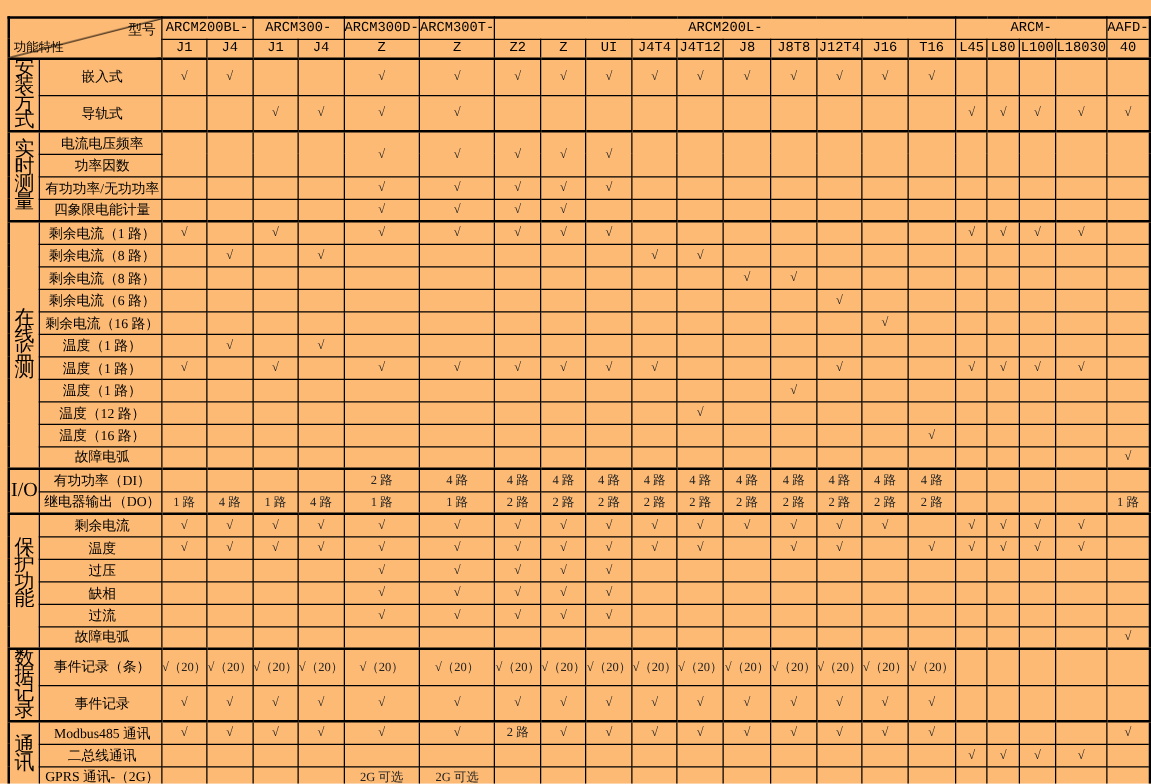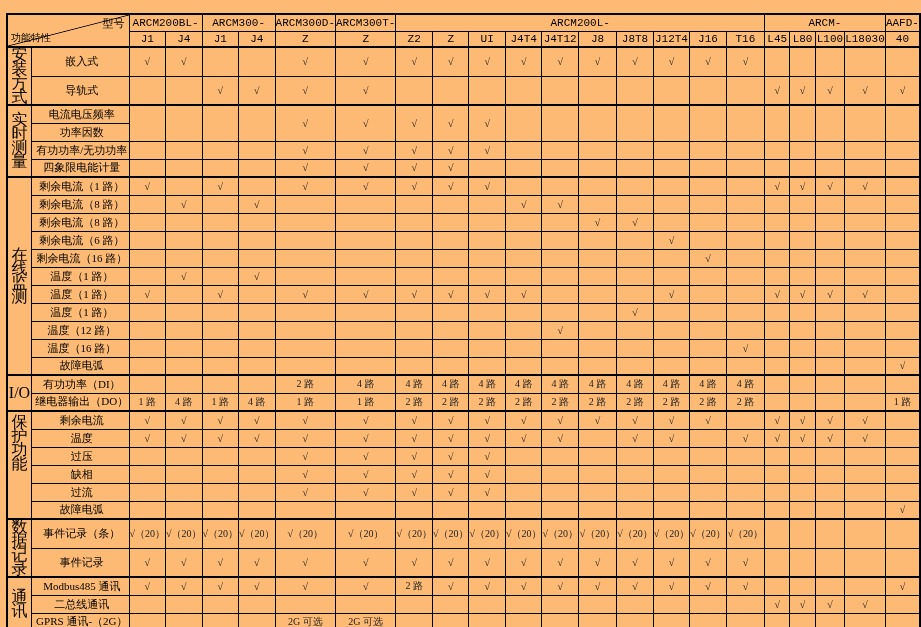--- a/index.html
+++ b/index.html
@@ -9,21 +9,21 @@
              border:2px solid #000;}
   .spec td,.spec th{border:1px solid #000;padding:0;font-weight:normal;overflow:hidden;
                     white-space:nowrap;vertical-align:middle;}
   tr.hr1{height:17px;}
   tr.hr2{height:16px;}
   tr.br{height:18px;}
   .gt{border-top-width:2px !important;}
   th.model-g{font-size:11px;text-align:center;font-family:"Liberation Mono","DejaVu Sans Mono",monospace;}
   th.model-h{font-size:11px;text-align:center;font-family:"Liberation Mono","DejaVu Sans Mono",monospace;}
   th.grp{font-size:16px;text-align:center;white-space:pre-line;line-height:14px;}
-  th.grp.vtop{vertical-align:top;padding-top:3px;font-family:Liberation Serif, serif;}
+  th.grp.vtop{vertical-align:top;padding-top:19px;font-family:Liberation Serif, serif;}
   th.feat{font-size:11px;text-align:center;padding-left:3px;}
   td.c{font-size:10px;text-align:center;color:#222;}
   th.corner{position:relative;background:
      linear-gradient(to bottom right, transparent calc(50% - 0.8px), #000 50%, transparent calc(50% + 0.8px));}
   .corner .tr{position:absolute;top:1px;right:4px;font-size:11px;}
   .corner .bl{position:absolute;bottom:1px;left:3px;font-size:10px;}
 </style>
 </head>
 <body>
 

